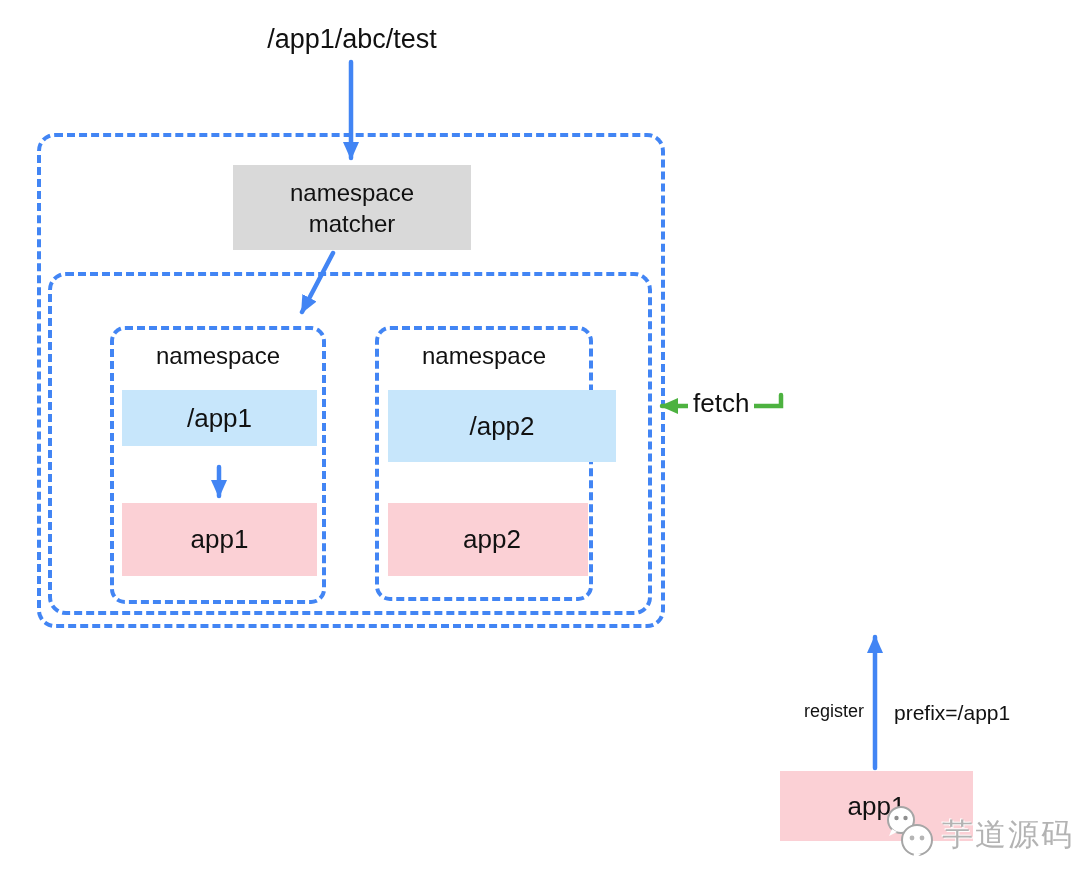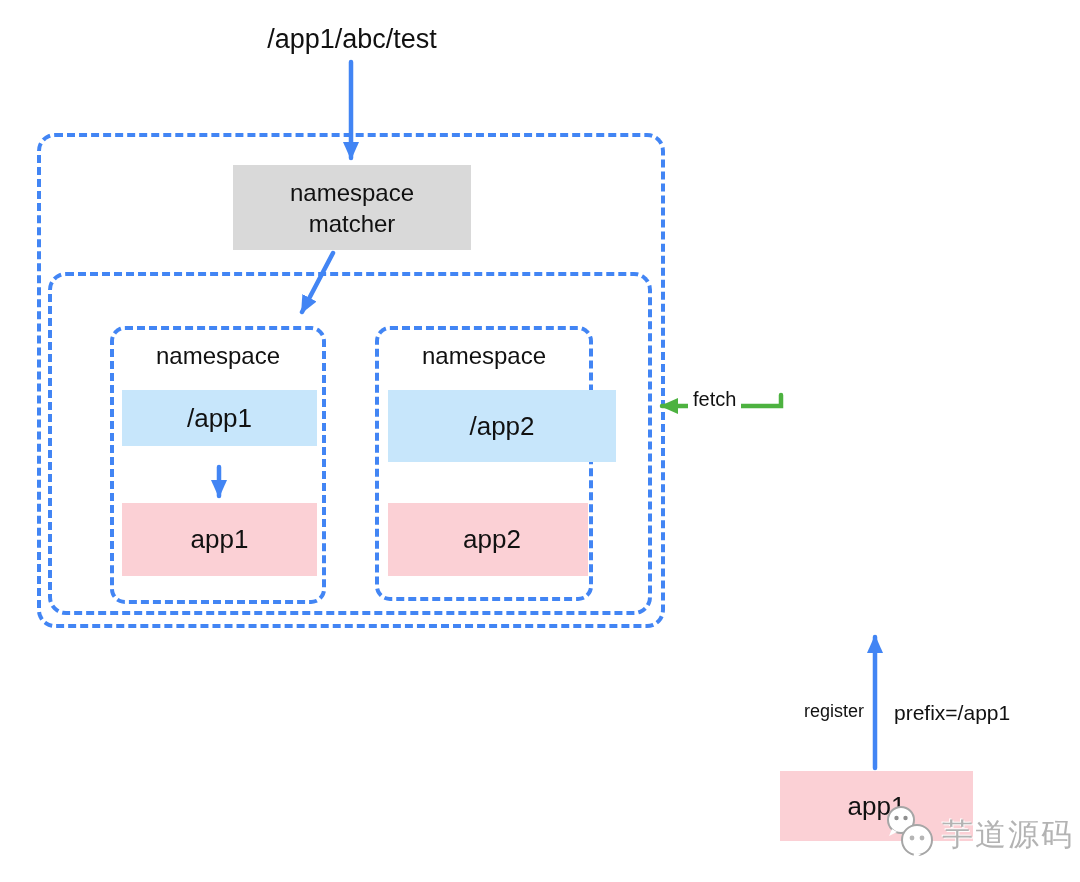--- a/index.html
+++ b/index.html
@@ -47,21 +47,21 @@
   .registry-box{
     left:780px;top:135px;width:192px;height:485px;
     border:4px dashed var(--green);border-radius:3px;box-sizing:border-box;
     display:flex;justify-content:center;align-items:center;font-size:29px;
   }
 
   
   .client-box{left:780px;top:771px;width:193px;height:70px;}
 
   
-  .fetch-label{left:688px;top:387px;font-size:20px;background:#fff;padding:1px 5px;}
+  .fetch-label{left:688px;top:387px;font-size:26px;background:#fff;padding:1px 5px;}
   .register-label{left:804px;top:701px;font-size:18px;}
   .prefix-label{left:894px;top:701px;font-size:21px;}
 
   
   #arrows{position:absolute;left:0;top:0;pointer-events:none;}
   .ln-blue{stroke:var(--blue);stroke-width:4.5;fill:none;stroke-linecap:round;}
   .ln-green{stroke:var(--green);stroke-width:4.5;fill:none;stroke-linecap:round;}
   .mk-blue{fill:var(--blue);}
   .mk-green{fill:var(--green);}
 

